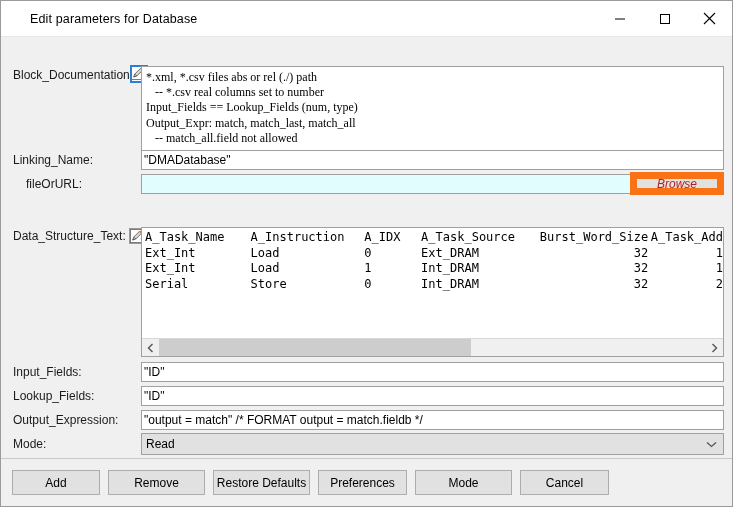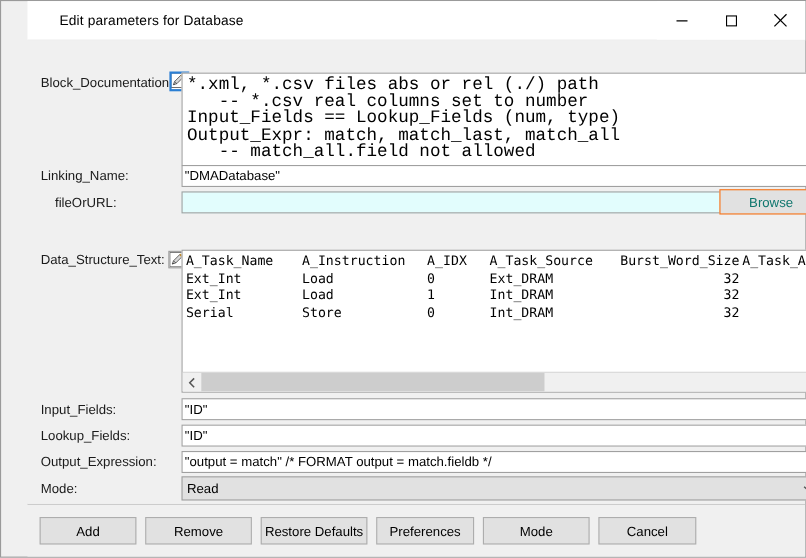--- a/index.html
+++ b/index.html
@@ -19,21 +19,20 @@
   .window {
     position: absolute;
     left: 0; top: 0;
     width: 733px;
     height: 507px;
     background: #f0f0f0;
     border: 1px solid #9a9a9a;
     box-sizing: border-box;
     display: flex;
     flex-direction: column;
-    padding-left: 24px;
   }
 
   
   .titlebar {
     height: 35px;
     min-height: 35px;
     background: #ffffff;
     display: flex;
     align-items: center;
     justify-content: space-between;
@@ -94,22 +93,22 @@
   
   .doc-box {
     position: absolute;
     background: #ffffff;
     border: 1px solid #a0a0a0;
     box-sizing: border-box;
     overflow: hidden;
     padding: 3px 4px 0 4px;
   }
   .doc-text {
-    font-family: Liberation Mono, monospace;
-    font-size: 16px;
+    font-family: Liberation Serif, serif;
+    font-size: 12px;
     line-height: 15.2px;
     color: #000000;
     white-space: pre;
     margin: 0;
   }
 
   .text-input {
     position: absolute;
     background: #ffffff;
     border: 1px solid #a0a0a0;
@@ -123,27 +122,28 @@
     white-space: nowrap;
     overflow: hidden;
   }
   .text-input.empty-cyan {
     background: #e2fdfd;
   }
 
   .browse-btn {
     position: absolute;
     background: #e1e1e1;
-    border: 1px solid #f97316;
-    box-sizing: border-box;
-    font-size: 12px;
-    color: #0f766e;
+    border: 7px solid #f97316;
+    box-sizing: border-box;
+    font-size: 12px;
+    color: #b91c1c;
     display: flex;
     align-items: center;
     justify-content: center;
+    font-style: italic;
   }
 
   
   .table-box {
     position: absolute;
     background: #ffffff;
     border: 1px solid #a0a0a0;
     box-sizing: border-box;
     overflow: hidden;
     display: flex;

